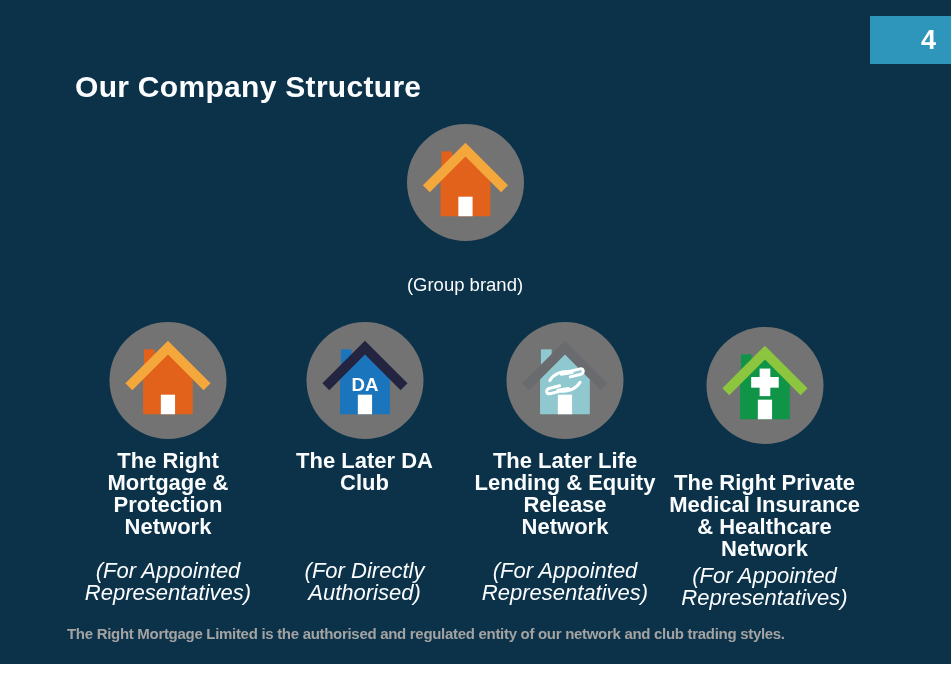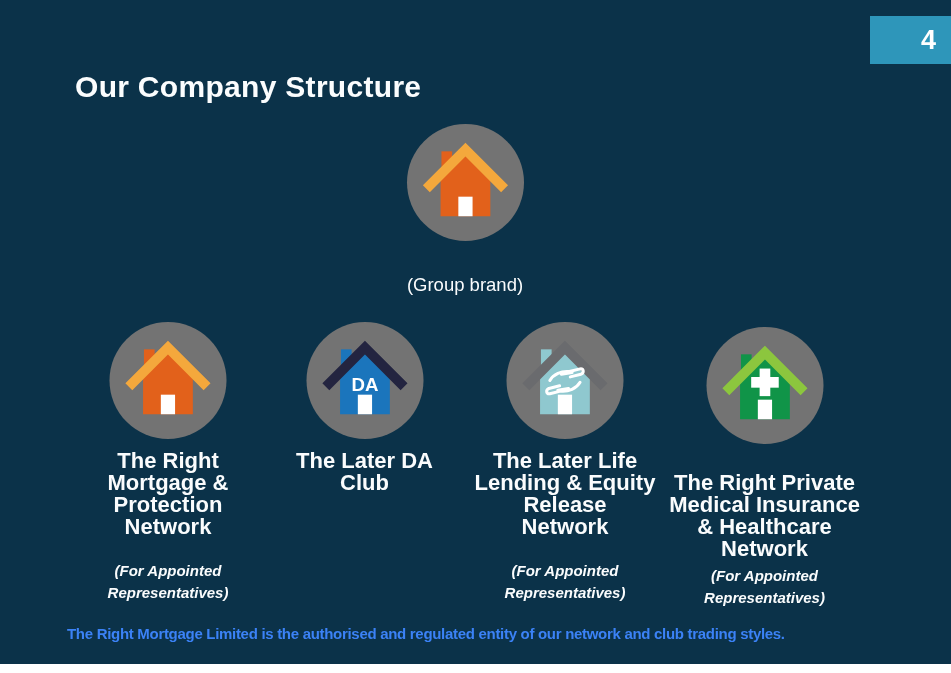--- a/index.html
+++ b/index.html
@@ -39,28 +39,28 @@
   .col-2 { left:267px; width:195px; }
   .col-3 { left:467px; width:196px; }
   .col-4 { left:664px; width:201px; }
   .col .circle { position:absolute; top:322px; left:50%; transform:translateX(-50%); width:117px; height:117px; }
   .col .ent-name {
     position:absolute; top:450px; left:0; right:0;
     font-size:22px; font-weight:700; line-height:22px; white-space:pre-line;text-align:center;
   }
   .col .ent-sub {
     position:absolute; top:560px; left:0; right:0;
-    font-size:15px; font-style:italic; font-weight:700; line-height:22px; white-space:pre-line;
+    font-size:22px; font-style:italic; font-weight:400; line-height:22px; white-space:pre-line;
   }
   .col-4 .circle { top:327px; }
   .col-4 .ent-name { top:472px; }
   .col-4 .ent-sub { top:565px; }
   .footer-note {
     position:absolute; left:67px; top:625px; width:820px;
-    font-size:15px; font-weight:700; letter-spacing:-.3px; color:#3b82f6;
+    font-size:15px; font-weight:700; letter-spacing:-.3px; color:#a3a3a3;
   }
 </style>
 </head>
 <body>
 
 <div class="slide">
 
   <div class="page-badge">
     <span>4</span>
   </div>
@@ -99,20 +99,22 @@
       <span class="icon-box"><svg viewBox="0 0 100 100" width="100%" height="100%">
             <rect x="23" y="15" width="12" height="28" fill="#1B75BC"></rect>
             <polygon points="22,47 50,19 78,47 78,88 22,88" fill="#1B75BC"></polygon>
             <path d="M6 57 L50 13 L94 57" fill="none" stroke="#232440" stroke-width="11"></path>
             <text x="50" y="62" text-anchor="middle" font-family="Liberation Sans, sans-serif" font-weight="bold" font-size="21" fill="#fff">DA</text>
             <rect x="42" y="66" width="16" height="22" fill="#fff"></rect>
           </svg></span>
     </div>
     <div class="ent-name">The Later DA
 Club</div>
+    <div class="ent-sub">(For Directly
+Authorised)</div>
   </div>
 
   <div class="col col-3">
     <div class="circle">
       <span class="icon-box"><svg viewBox="0 0 100 100" width="100%" height="100%">
             <rect x="23" y="15" width="12" height="28" fill="#8FC8CF"></rect>
             <polygon points="22,47 50,19 78,47 78,88 22,88" fill="#8FC8CF"></polygon>
             <path d="M6 57 L50 13 L94 57" fill="none" stroke="#6A6B6E" stroke-width="11"></path>
             <g stroke="#fff" fill="none" stroke-width="3.4" stroke-linecap="round" stroke-linejoin="round">
               <path d="M33 50 C37 43 46 39 55 40 L67 37 C71 36.5 72 41 68 43 L56 46"></path>

